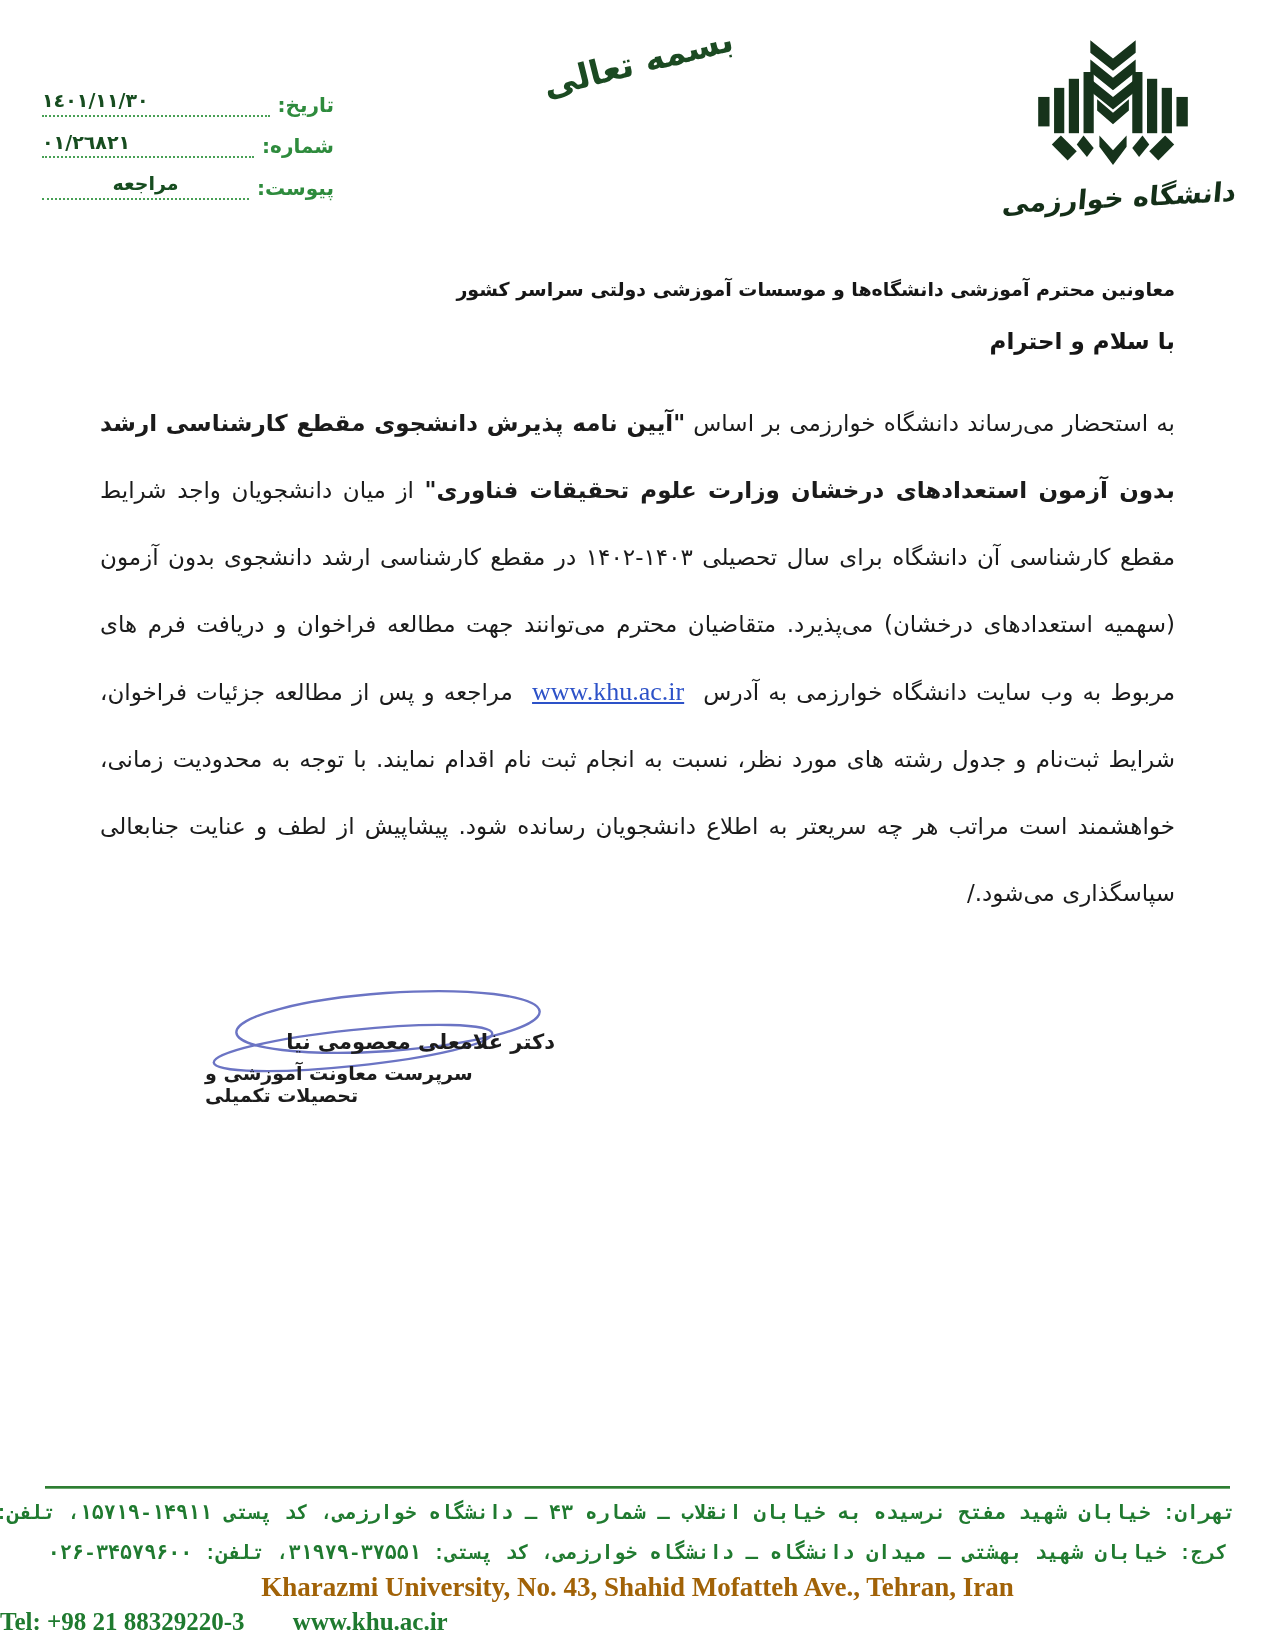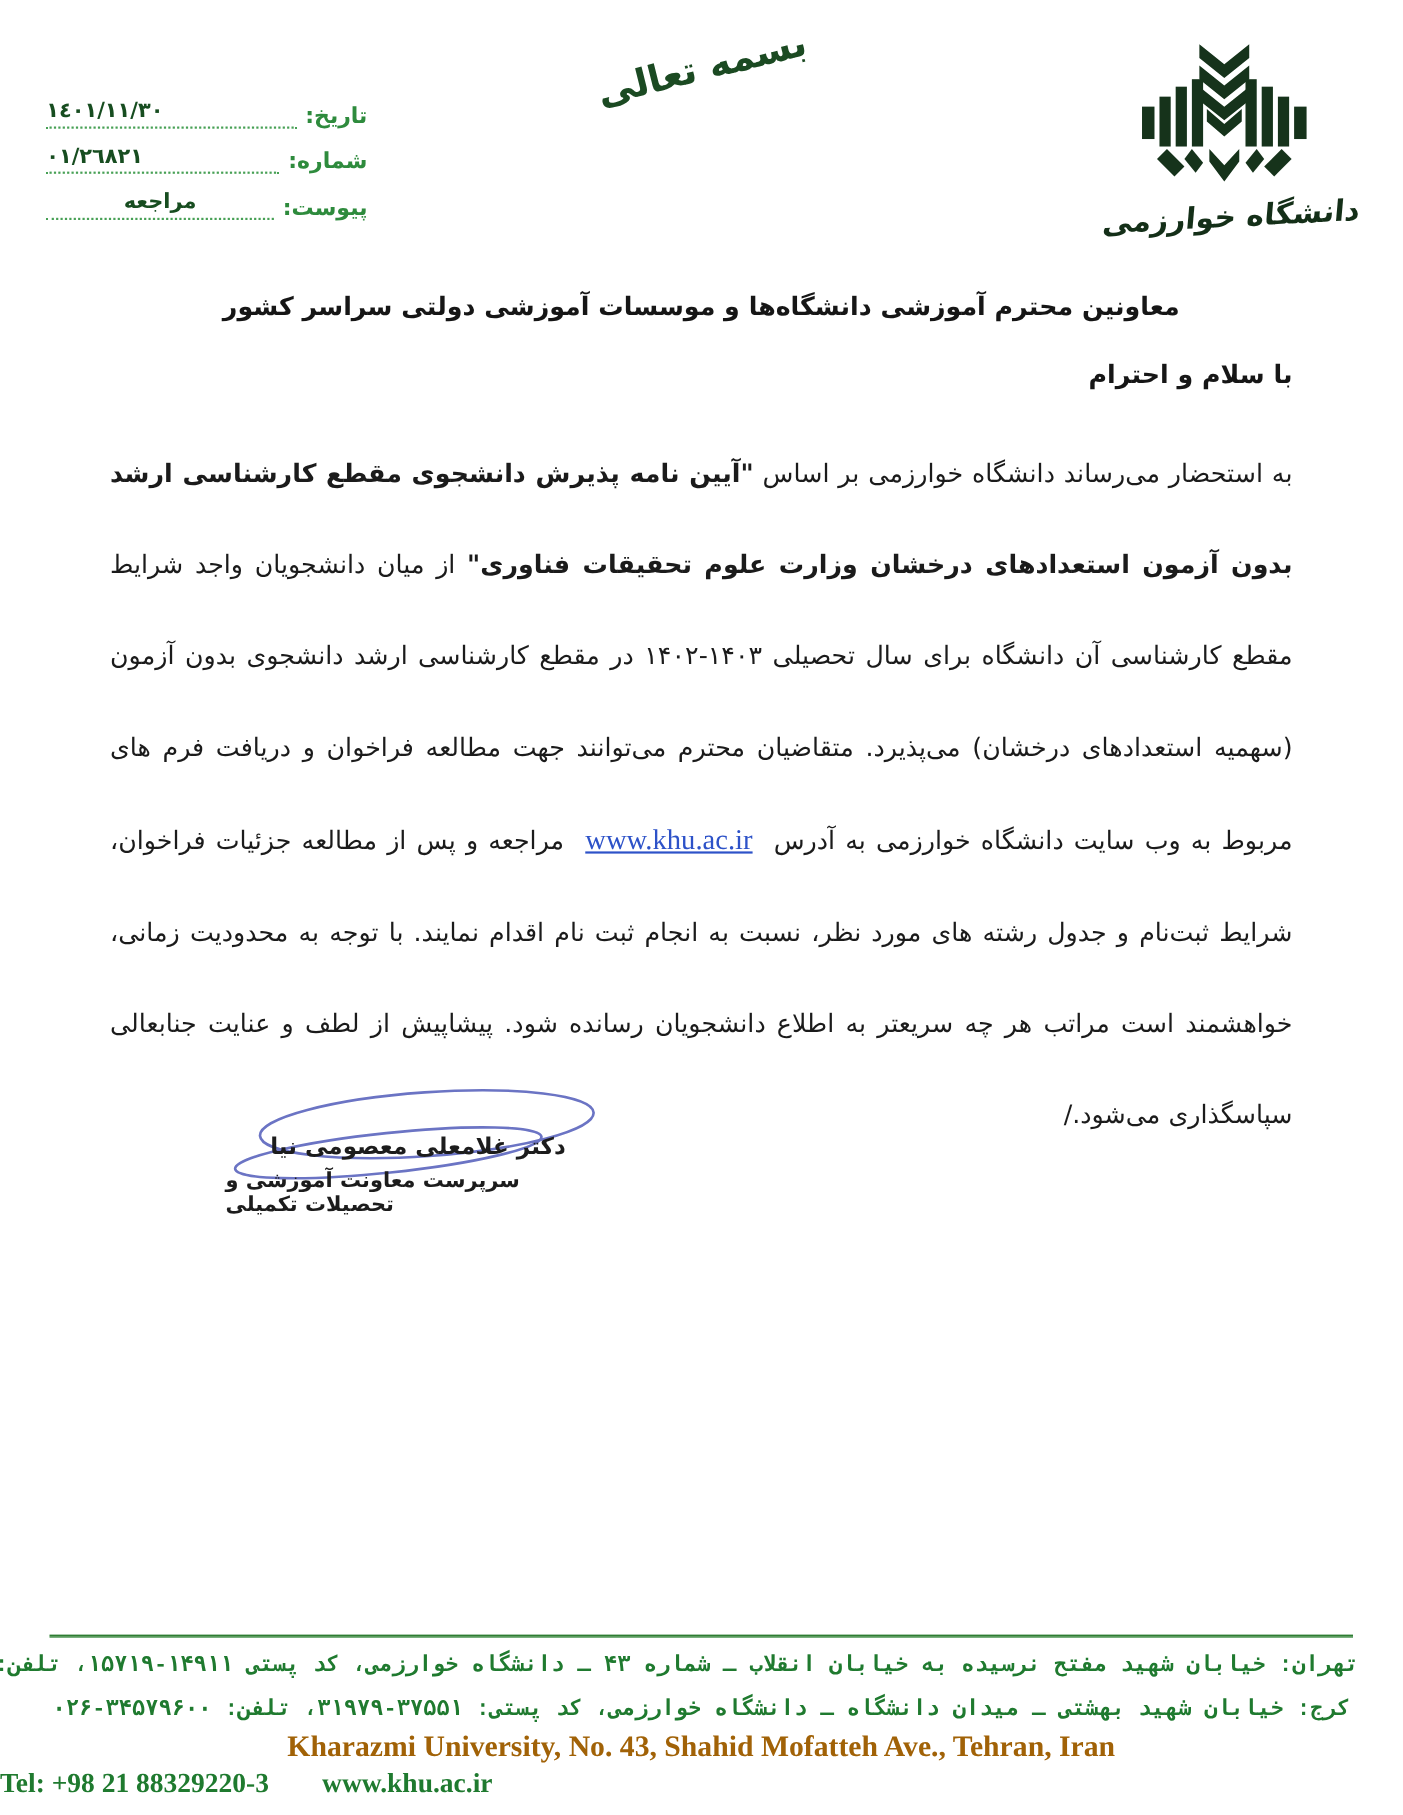--- a/index.html
+++ b/index.html
@@ -28,42 +28,42 @@
 
   
   .logo-block { position:absolute; top:38px; right:52px; width:220px; text-align:center; }
   .logo-caption {
     margin-top:4px; color:#142f18; font-weight:bold; font-size:27px;
     transform:skewX(-8deg) rotate(-3deg); display:inline-block; white-space:nowrap;
   }
 
   
   .recipient {
-    position:absolute; top:266px; right:100px; left:100px; direction:rtl;
-    font-weight:bold; font-size:23px; color:#161616; text-align:center;
+    position:absolute; top:278px; right:100px; left:100px; direction:rtl;
+    font-weight:bold; font-size:19px; color:#161616; text-align:right;
   }
   .salutation {
     position:absolute; top:328px; right:100px; direction:rtl;
     font-weight:bold; font-size:23px; color:#161616;
   }
   .body-text {
     position:absolute; top:390px; right:100px; left:100px; direction:rtl;
-    font-size:23px; color:#1b1b1b; text-align:justify; line-height:83px;
+    font-size:23px; color:#1b1b1b; text-align:justify; line-height:67px;
   }
   .body-text .seg-bold { font-weight:bold; }
   .body-text .seg-link {
     color:#2d52c8; text-decoration:underline; direction:ltr; unicode-bidi:embed;
     font-family:"Liberation Serif", serif; font-size:26px; padding:0 10px; cursor:pointer;
   }
 
   
   .signature-block { position:absolute; top:980px; left:205px; width:350px; height:120px; }
   .signature-svg { position:absolute; inset:0; }
   .signer-name {
-    position:absolute; top:50px; left:0; width:100%; text-align:center; direction:rtl;
+    position:absolute; top:50px; left:0; width:100%; direction:rtl;
     font-weight:bold; font-size:21px; color:#1c1c1c;
   }
   .signer-title {
     position:absolute; top:82px; left:0; width:100%; text-align:left; direction:rtl;
     font-weight:bold; font-size:19px; color:#1c1c1c;
   }
 
   
   .footer-divider { position:absolute; top:1486px; left:45px; right:45px; height:3px;
     border-top:2px solid #2e7d32; border-bottom:1px solid #6aa86f; }

